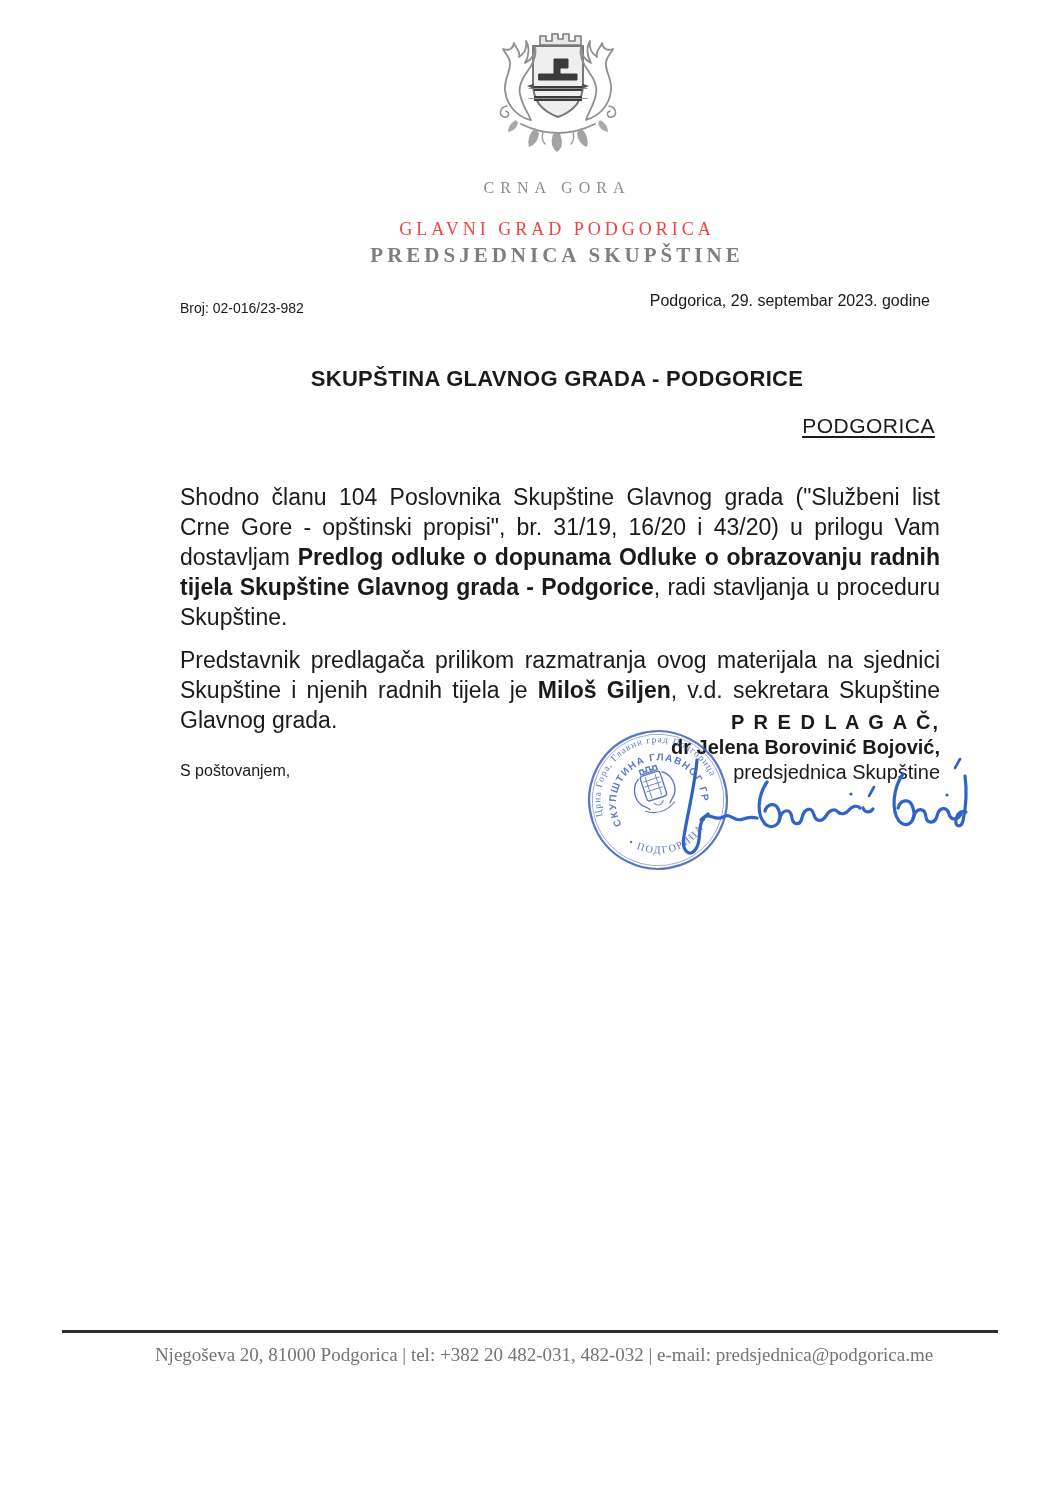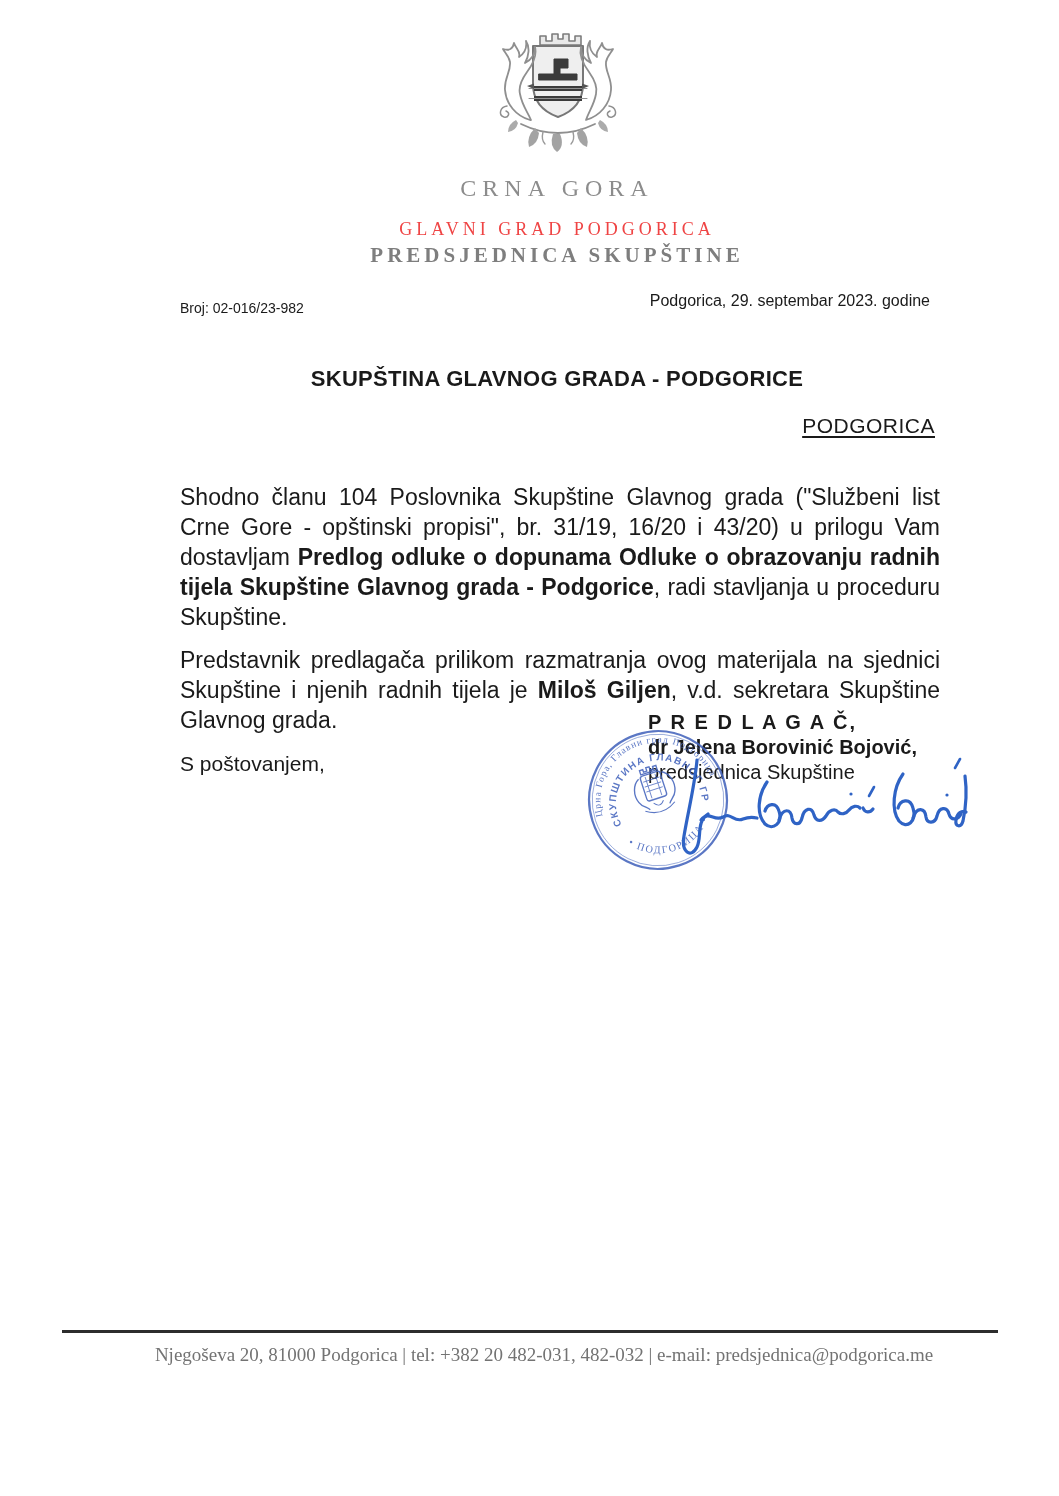--- a/index.html
+++ b/index.html
@@ -12,21 +12,21 @@
     font-family:"Liberation Sans", sans-serif;
   }
   
   .crest{position:absolute;left:483px;top:28px;width:150px;height:136px;}
   .header-text{
     position:absolute;left:55px;top:176px;width:1004px;
     text-align:center;
     font-family:"Liberation Serif", serif;
     color:#8c8c8c;
   }
-  .h-country{font-size:24px;letter-spacing:6px;line-height:24px;}
+  .h-country{font-size:16px;letter-spacing:6px;line-height:24px;}
   .h-city{font-size:18px;letter-spacing:4px;line-height:25px;margin-top:17px;color:#ef4444;}
   .h-office{font-size:21px;letter-spacing:4px;line-height:24px;font-weight:bold;color:#7e7e7e;margin-top:1px;}
   
   .ref-number{position:absolute;left:180px;top:300px;font-size:14px;}
   .dateline{position:absolute;right:129px;top:292px;font-size:16px;}
   
   .recipient-title{
     position:absolute;left:55px;top:366px;width:1004px;
     text-align:center;font-size:22px;font-weight:bold;letter-spacing:0.3px;
   }
@@ -38,25 +38,25 @@
     margin-left:21px;
   }
   
   .body-block{position:absolute;left:180px;top:482px;width:760px;}
   .body-para{
     margin:0 0 13px 0;
     font-size:23px;line-height:30px;
     text-align:justify;
   }
   .body-para .b{font-weight:bold;}
-  .closing{margin:16px 0 0 0;font-size:21px;line-height:25px;}
+  .closing{margin:23px 0 0 0;font-size:16px;line-height:25px;}
   
   .sig-block{
     position:absolute;left:648px;top:710px;width:292px;
-    text-align:left;line-height:25px;
+    text-align:right;line-height:25px;
   }
   .sig-role{font-size:20px;font-weight:bold;letter-spacing:2px;}
   .sig-name{font-size:20px;font-weight:bold;}
   .sig-title{font-size:20px;}
   .stamp{position:absolute;left:572px;top:714px;width:172px;height:172px;opacity:0.88;}
   .signature-svg{position:absolute;left:655px;top:738px;width:330px;height:130px;}
   
   .footer-rule{position:absolute;left:62px;top:1330px;width:936px;height:3px;background:#2d2d2d;}
   .footer-text{
     position:absolute;left:29px;top:1344px;width:1030px;

